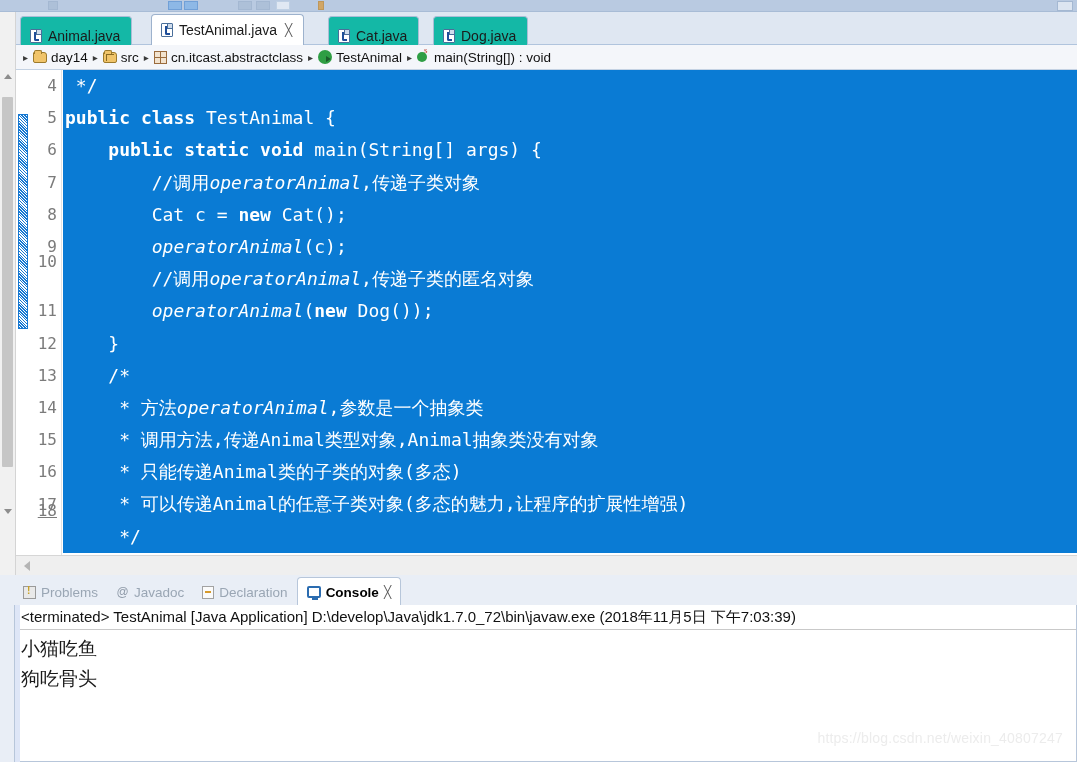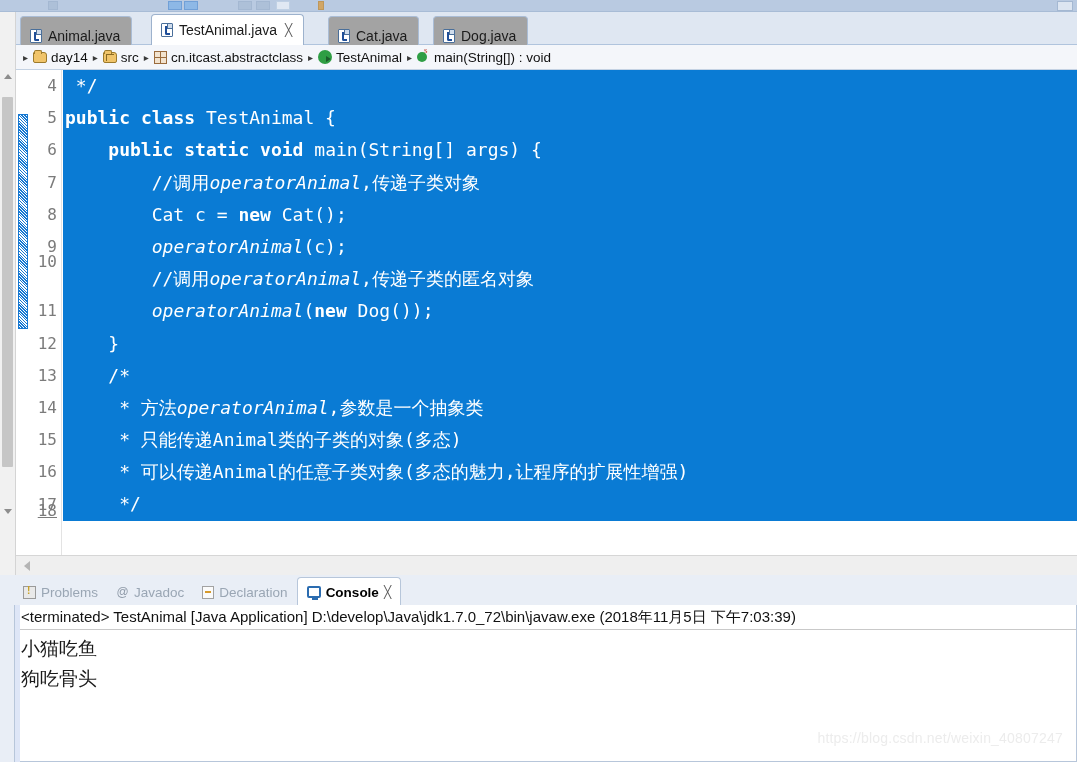--- a/index.html
+++ b/index.html
@@ -89,21 +89,21 @@
     border-bottom: 1px solid #b0c4dd;
   }
   .tab {
     position: absolute;
     top: 4px;
     height: 38px;
     display: flex;
     align-items: center;
     gap: 6px;
     padding: 0 11px 0 9px;
-    background: #a3a3a3;
+    background: #14b8a6;
     border: 1px solid #aabdd6;
     border-bottom: none;
     border-radius: 4px 4px 0 0;
     font-size: 14px;
     color: #1b1b1b;
     white-space: nowrap;
     cursor: default;
   }
   .tab.active {
     top: 2px;
@@ -546,20 +546,21 @@
           <div class="code-line"><span class="kw">public</span> <span class="kw">class</span> TestAnimal {</div>
           <div class="code-line">    <span class="kw">public</span> <span class="kw">static</span> <span class="kw">void</span> main(String[] args) {</div>
           <div class="code-line">        //调用<span class="it">operatorAnimal</span>,传递子类对象</div>
           <div class="code-line">        Cat c = <span class="kw">new</span> Cat();</div>
           <div class="code-line">        <span class="it">operatorAnimal</span>(c);</div>
           <div class="code-line">        //调用<span class="it">operatorAnimal</span>,传递子类的匿名对象</div>
           <div class="code-line">        <span class="it">operatorAnimal</span>(<span class="kw">new</span> Dog());</div>
           <div class="code-line">    }</div>
           <div class="code-line">    /*</div>
           <div class="code-line">     * 方法<span class="it">operatorAnimal</span>,参数是一个抽象类</div>
+          <div class="code-line">     * 调用方法,传递Animal类型对象,Animal抽象类没有对象</div>
           <div class="code-line">     * 只能传递Animal类的子类的对象(多态)</div>
           <div class="code-line">     * 可以传递Animal的任意子类对象(多态的魅力,让程序的扩展性增强)</div>
           <div class="code-line">     */</div>
         </div>
 
       <div class="hscroll">
         <div class="h-arrow"></div>
       </div>
     </div>
   </div>

